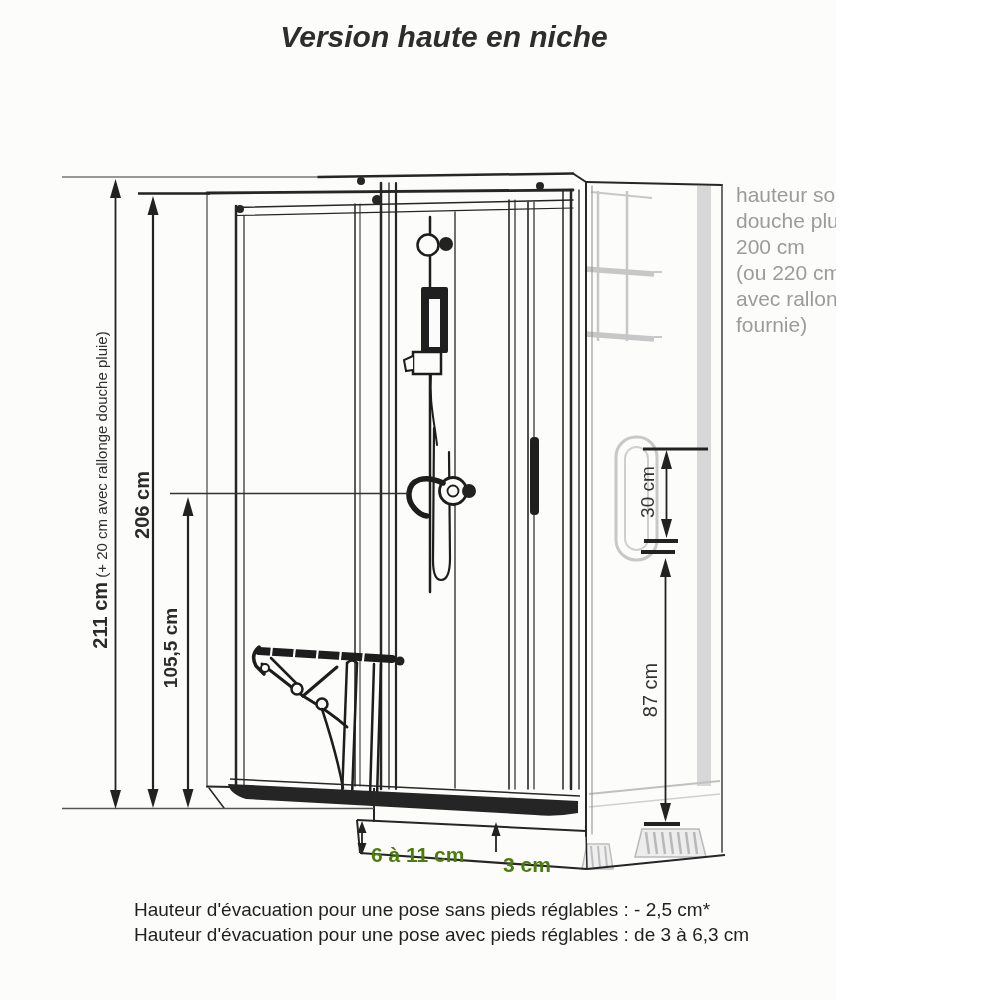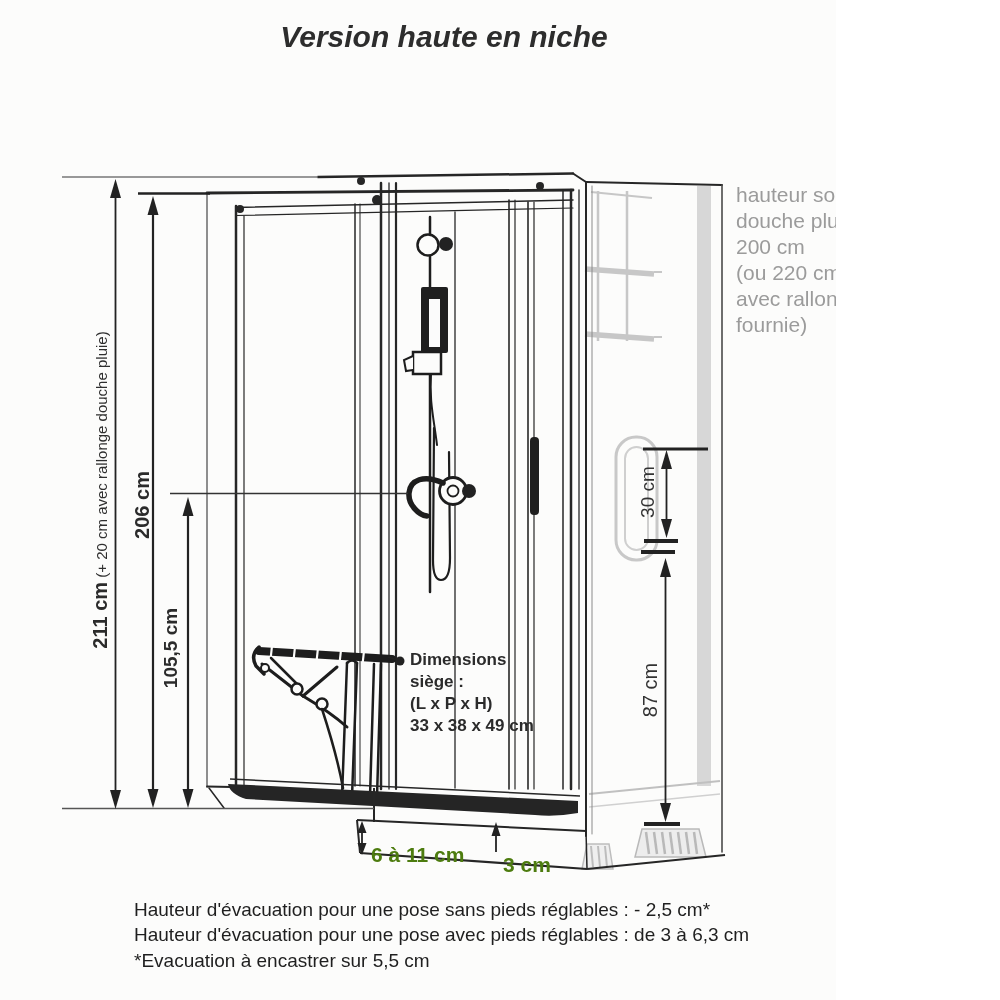--- a/index.html
+++ b/index.html
@@ -232,25 +232,20 @@
 
   <div class="lbl rot dimreg" style="left:604px;top:680px;width:90px;height:20px;font-size:20px;">87 cm</div>
 
   <div class="lbl graynote" style="left:736px;top:182px;width:170px;">hauteur sous
 douche pluie
 200 cm
 (ou 220 cm
 avec rallonge
 fournie)</div>
 
-  <div class="lbl seatnote" style="left:410px;top:649px;width:140px;">Dimensions
-siège :
-(L x P x H)
-33 x 38 x 49 cm</div>
 
   <div class="lbl smalldim" style="left:371px;top:823px;">6 à 11 cm</div>
 
   <div class="lbl smalldim" style="left:503px;top:833px;">3 cm</div>
 
   <div class="lbl footer" style="left:134px;top:897px;">Hauteur d'évacuation pour une pose sans pieds réglables : - 2,5 cm*</div>
   <div class="lbl footer" style="left:134px;top:922px;">Hauteur d'évacuation pour une pose avec pieds réglables : de 3 à 6,3 cm</div>
-  <div class="lbl footer" style="left:134px;top:948px;">*Evacuation à encastrer sur 5,5 cm</div>
 </div>
 
 </body></html>

